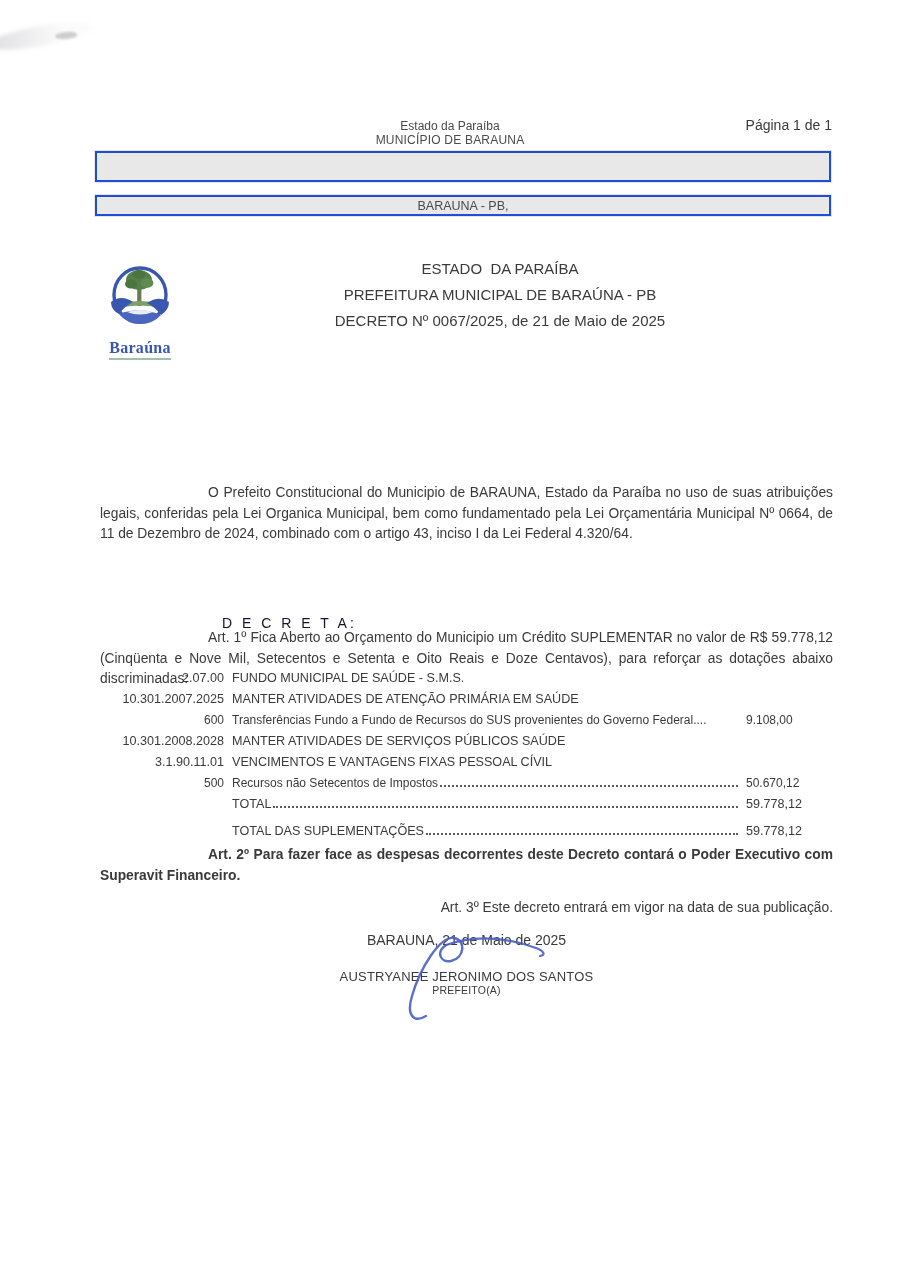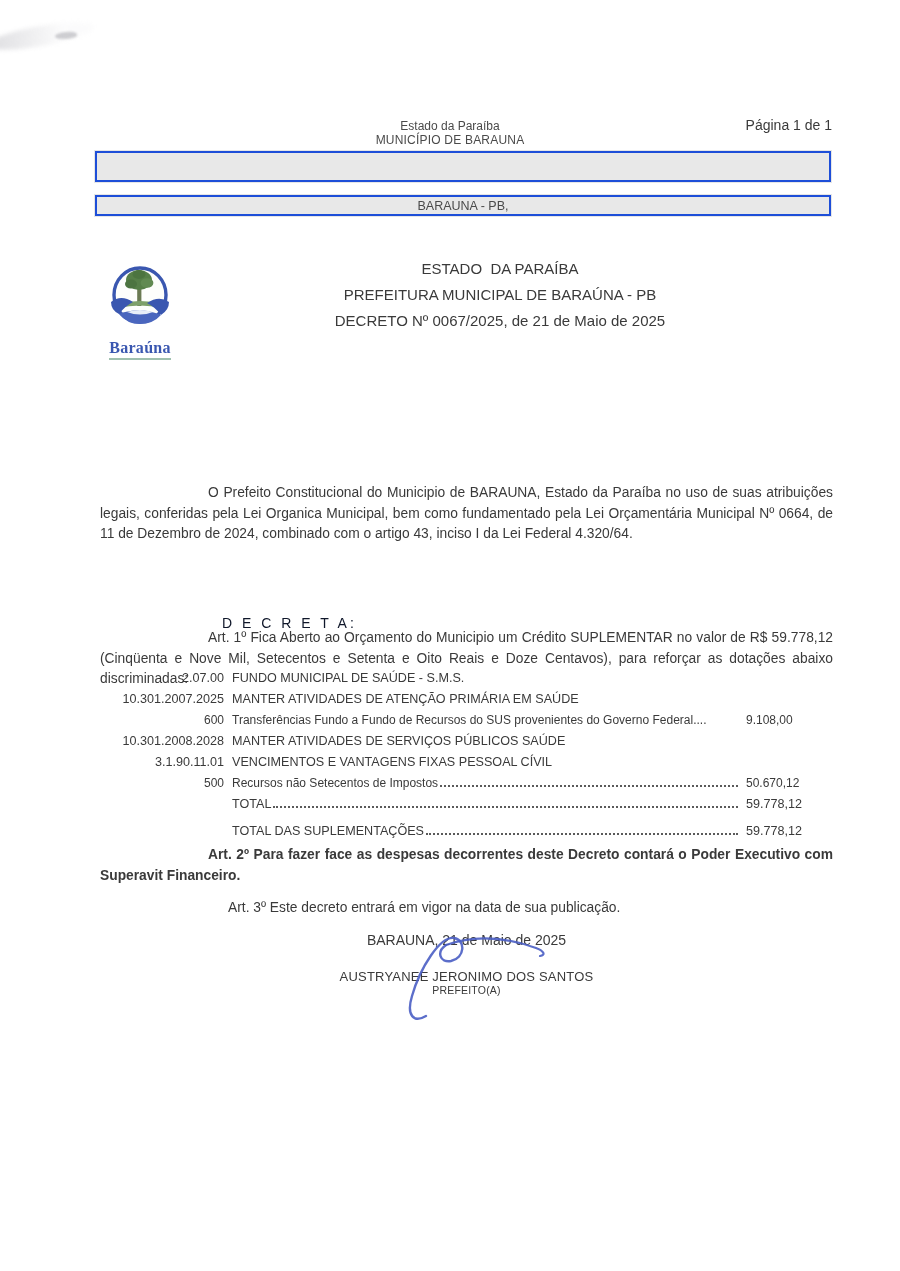--- a/index.html
+++ b/index.html
@@ -74,21 +74,21 @@
     position:absolute; left:100px; width:733px;
     font-size:13.8px; line-height:20.5px; text-align:justify; color:#3a3a3a;
   }
   .preamble { top:483px; text-indent:108px; }
   .decreta {
     position:absolute; top:567px; left:222px;
     font-size:14px; letter-spacing:3px; color:#0f172a;margin-top:48px;
   }
   .art1 { top:628px; text-indent:108px; }
   .art2 { top:845px; text-indent:108px;font-weight:bold; }
-  .art3 { top:898px; text-indent:128px; text-align:left; }
+  .art3 { top:898px; text-indent:128px; text-align:right; }
 
   
   .btable { position:absolute; top:668px; left:100px; width:712px; }
   .trow { display:flex; align-items:baseline; line-height:21px; font-size:12.6px; color:#3a3a3a; }
   .trow.small { font-size:12px; }
   .trow.gap { margin-top:6px; }
   .code { flex:none; width:132px; text-align:right; padding-right:8px; }
   .desc { flex:none; max-width:480px; }
   .leader { flex:1 1 auto; margin:0 8px 3px 2px; border-bottom:2px dotted transparent; min-width:8px; }
   .trow.lead .leader { border-bottom-color:#5a5a5a; }

